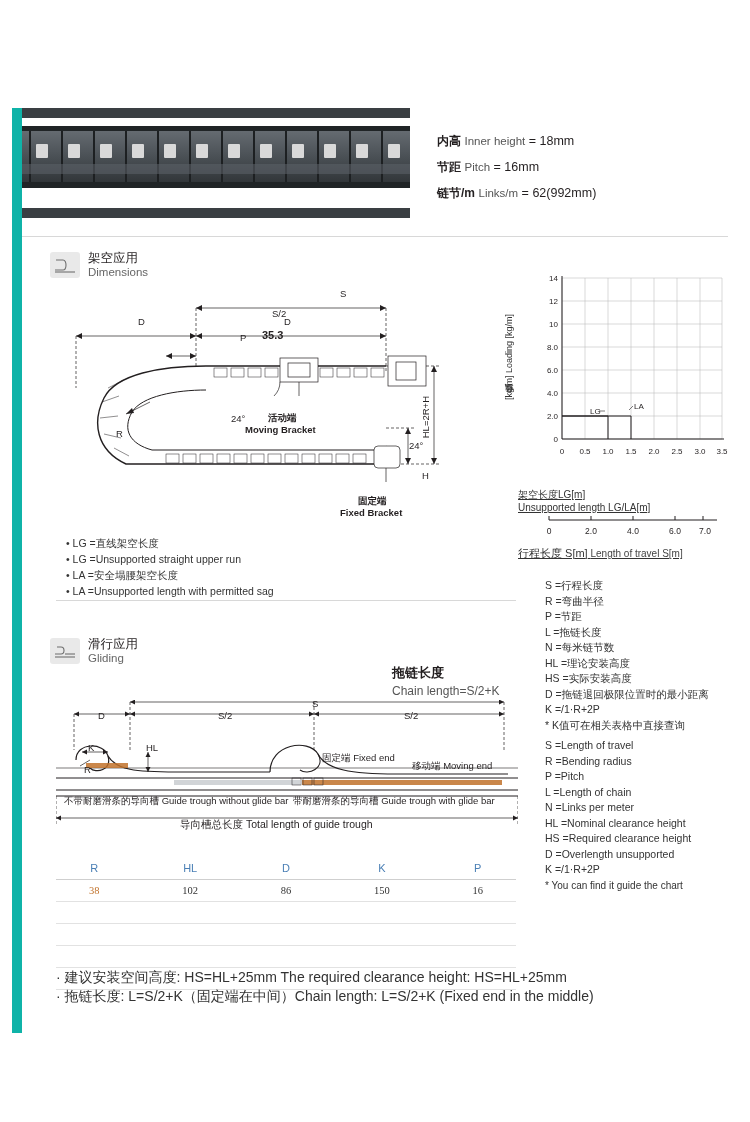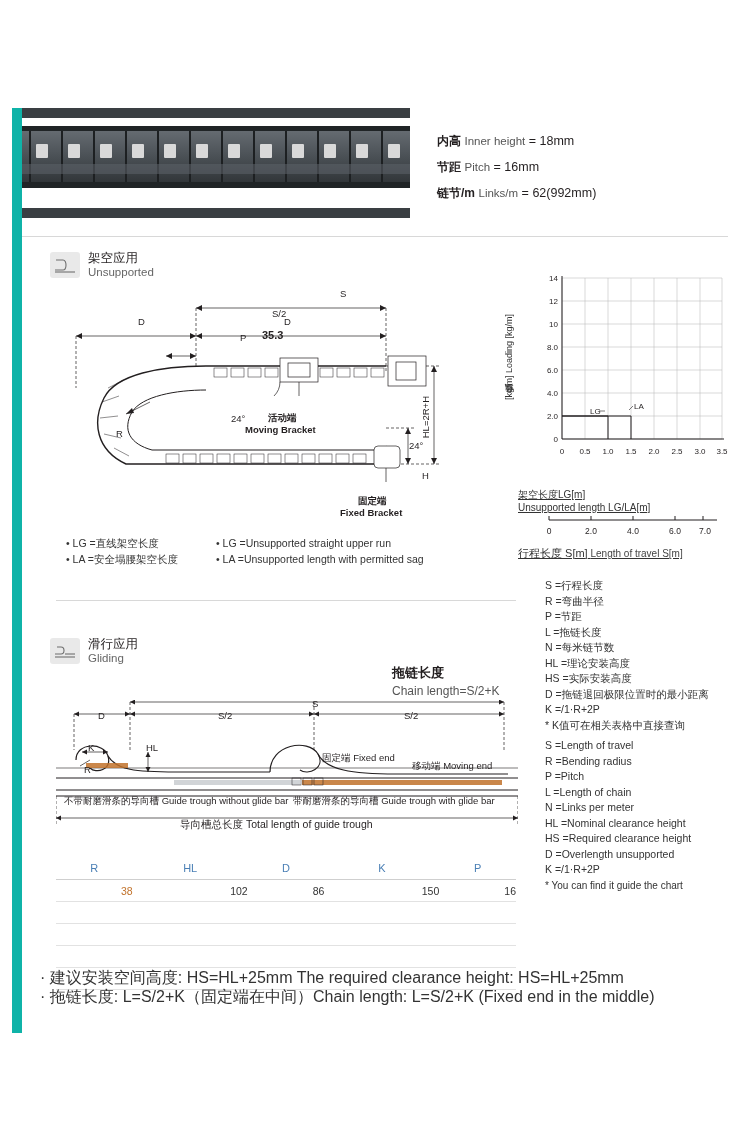--- a/index.html
+++ b/index.html
@@ -30,33 +30,33 @@
 
   
   .sec-head{position:absolute;}
   .sec-ico{position:absolute;width:30px;height:26px;background:#e9e9e9;border-radius:3px;}
   .sec-ico svg{position:absolute;left:3px;top:4px;}
   .sec-cn{position:absolute;left:38px;top:-2px;font-size:12.5px;color:#231f20;}
   .sec-en{position:absolute;left:38px;top:14px;font-size:11.5px;color:#666;}
 
   
   .bullets{position:absolute;font-size:10.5px;color:#333;line-height:16px;}
-  .bullets div{white-space:nowrap;}
+  .bullets div{white-space:nowrap;flex-direction:column;}
 
   
   .cl-cn{position:absolute;font-size:13px;font-weight:bold;color:#231f20;}
   .cl-en{position:absolute;font-size:12px;color:#555;}
 
   
   table.spec{position:absolute;left:56px;top:858px;width:460px;border-collapse:collapse;font-size:10.5px;}
   table.spec th{font-weight:normal;color:#4a7fb5;font-size:11px;padding:4px 0 5px;border-bottom:1px solid #cfcfcf;}
-  table.spec td{text-align:right;padding:4px 0;color:#333;border-bottom:1px solid #e2e2e2;height:13px;}
+  table.spec td{text-align:center;padding:4px 0;color:#333;border-bottom:1px solid #e2e2e2;height:13px;font-family:Liberation Serif, serif;}
   table.spec td.first{color:#c1722b;}
 
-  .foot{position:absolute;left:40px;top:968px;font-size:16px;color:#333;line-height:19px;}
+  .foot{position:absolute;left:56px;top:968px;font-size:14px;color:#333;line-height:19px;}
 
   
   .legend{position:absolute;left:545px;font-size:10.5px;color:#333;line-height:15.5px;}
   .legend-note{font-size:10px;}
 
   
   .chart-wrap{position:absolute;left:506px;top:268px;width:230px;height:230px;}
   .axis-label-y{position:absolute;left:-2px;top:46px;writing-mode:vertical-rl;transform:rotate(180deg);font-size:9px;color:#333;text-align:center;line-height:11px;}
   .chart-cap{position:absolute;left:518px;font-size:10px;color:#333;text-decoration:underline;}
 
@@ -137,21 +137,21 @@
   <div class="hr-line" style="top:236px"></div>
 
   <div class="sec-head" style="left:50px;top:252px;width:300px;height:32px">
     <div class="sec-ico">
       <svg width="24" height="18" viewBox="0 0 24 18">
         <path class="mini-ico" d="M2 14 H10 C14 14 14 4 10 4 H3"></path>
         <path class="mini-ico" d="M2 16 H22"></path>
       </svg>
     </div>
     <div class="sec-cn">架空应用</div>
-    <div class="sec-en">Unsupported</div>
+    <div class="sec-en">Dimensions</div>
   </div>
 
   <svg style="position:absolute;left:56px;top:278px" width="420" height="255" viewBox="0 0 420 255">
     <g stroke="#231f20" stroke-width=".7" fill="none">
 
       <line x1="140" y1="30" x2="330" y2="30"></line>
       <path d="M140 30 l6 -3 v6 z" fill="#231f20" stroke="none"></path>
       <path d="M330 30 l-6 -3 v6 z" fill="#231f20" stroke="none"></path>
       <line x1="140" y1="30" x2="140" y2="90" stroke-dasharray="3,2"></line>
       <line x1="330" y1="30" x2="330" y2="95" stroke-dasharray="3,2"></line>

